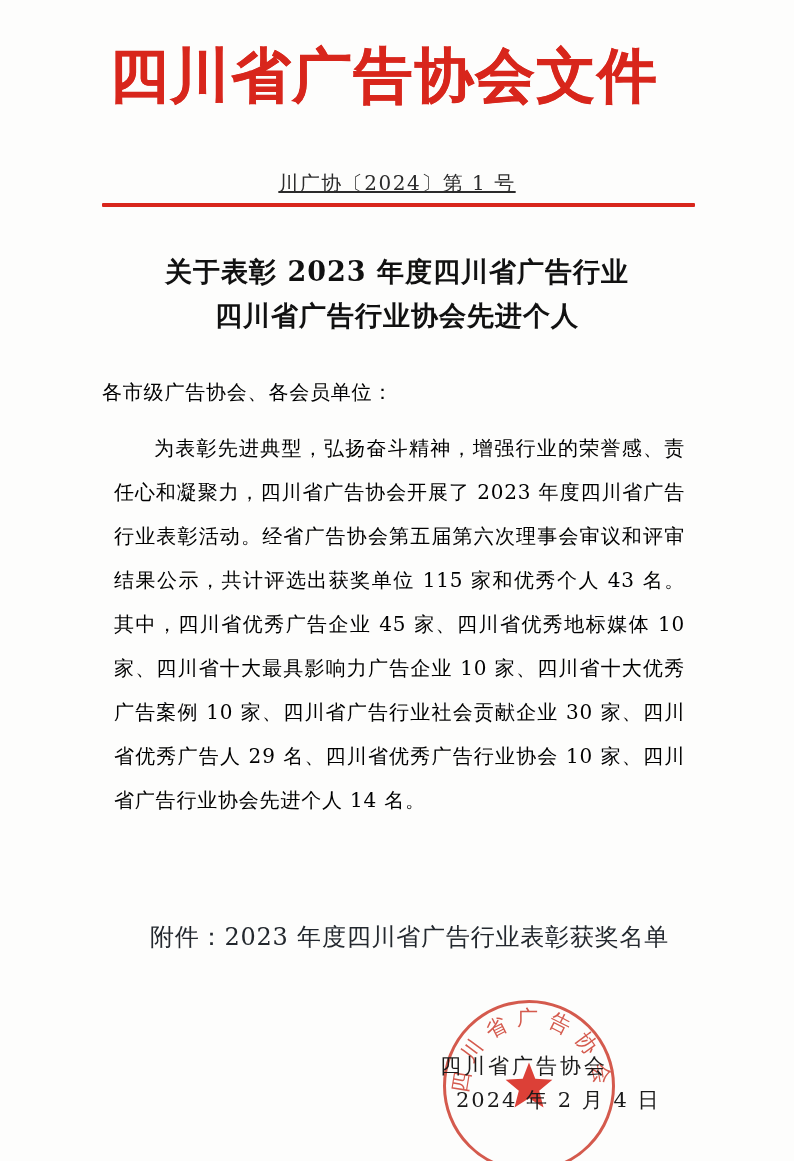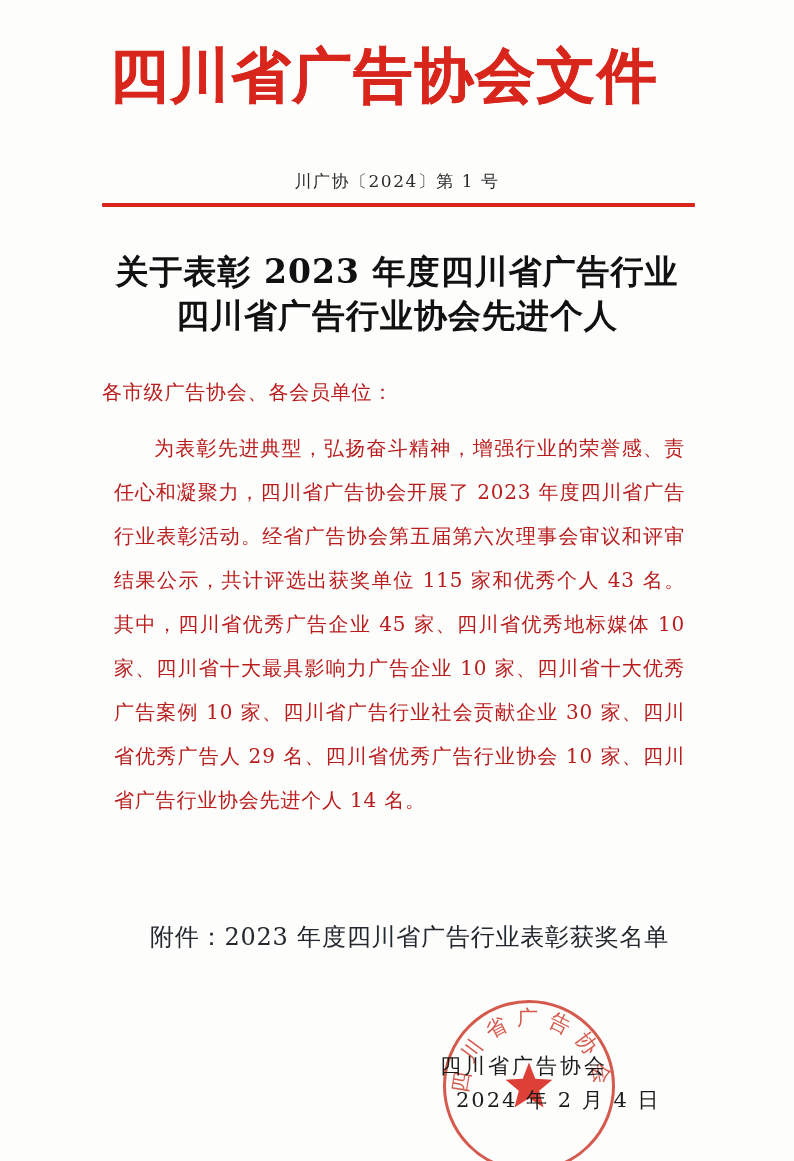--- a/index.html
+++ b/index.html
@@ -38,24 +38,25 @@
     -webkit-text-stroke: 0.6px #d8261c;
   }
 
   
   .doc-number {
     position: absolute;
     top: 170px;
     left: 0;
     width: 794px;
     text-align: center;
-    font-size: 17px;
+    font-size: 20px;
     color: #2b2b2b;
     letter-spacing: 1.5px;
     font-family: "DejaVu Serif", "Liberation Serif", serif;
+    text-decoration: underline;
   }
 
   
   .red-rule {
     position: absolute;
     top: 203px;
     left: 102px;
     width: 593px;
     height: 4px;
     background: #d8261c;
@@ -63,37 +64,37 @@
   }
 
   
   .doc-title {
     position: absolute;
     top: 250px;
     left: 97px;
     width: 600px;
     text-align: center;
     font-weight: bold;
-    font-size: 33px;
+    font-size: 27px;
     line-height: 44px;
     color: #111111;
     letter-spacing: 1px;
     font-family: "DejaVu Serif", "Liberation Serif", serif;
   }
   .doc-title .tline { display: block; }
 
   
   .body-block {
     position: absolute;
     top: 370px;
     left: 102px;
     width: 595px;
     font-size: 20px;
     line-height: 44px;
-    color: #b91c1c;
+    color: #000000;
     text-align: justify;
     text-justify: inter-ideograph;
     letter-spacing: 0.8px;
     font-family: "DejaVu Serif", "Liberation Serif", serif;
   }
   .salutation {
     margin: 0 0 0 0;
   }
   .para {
     margin: 12px;

